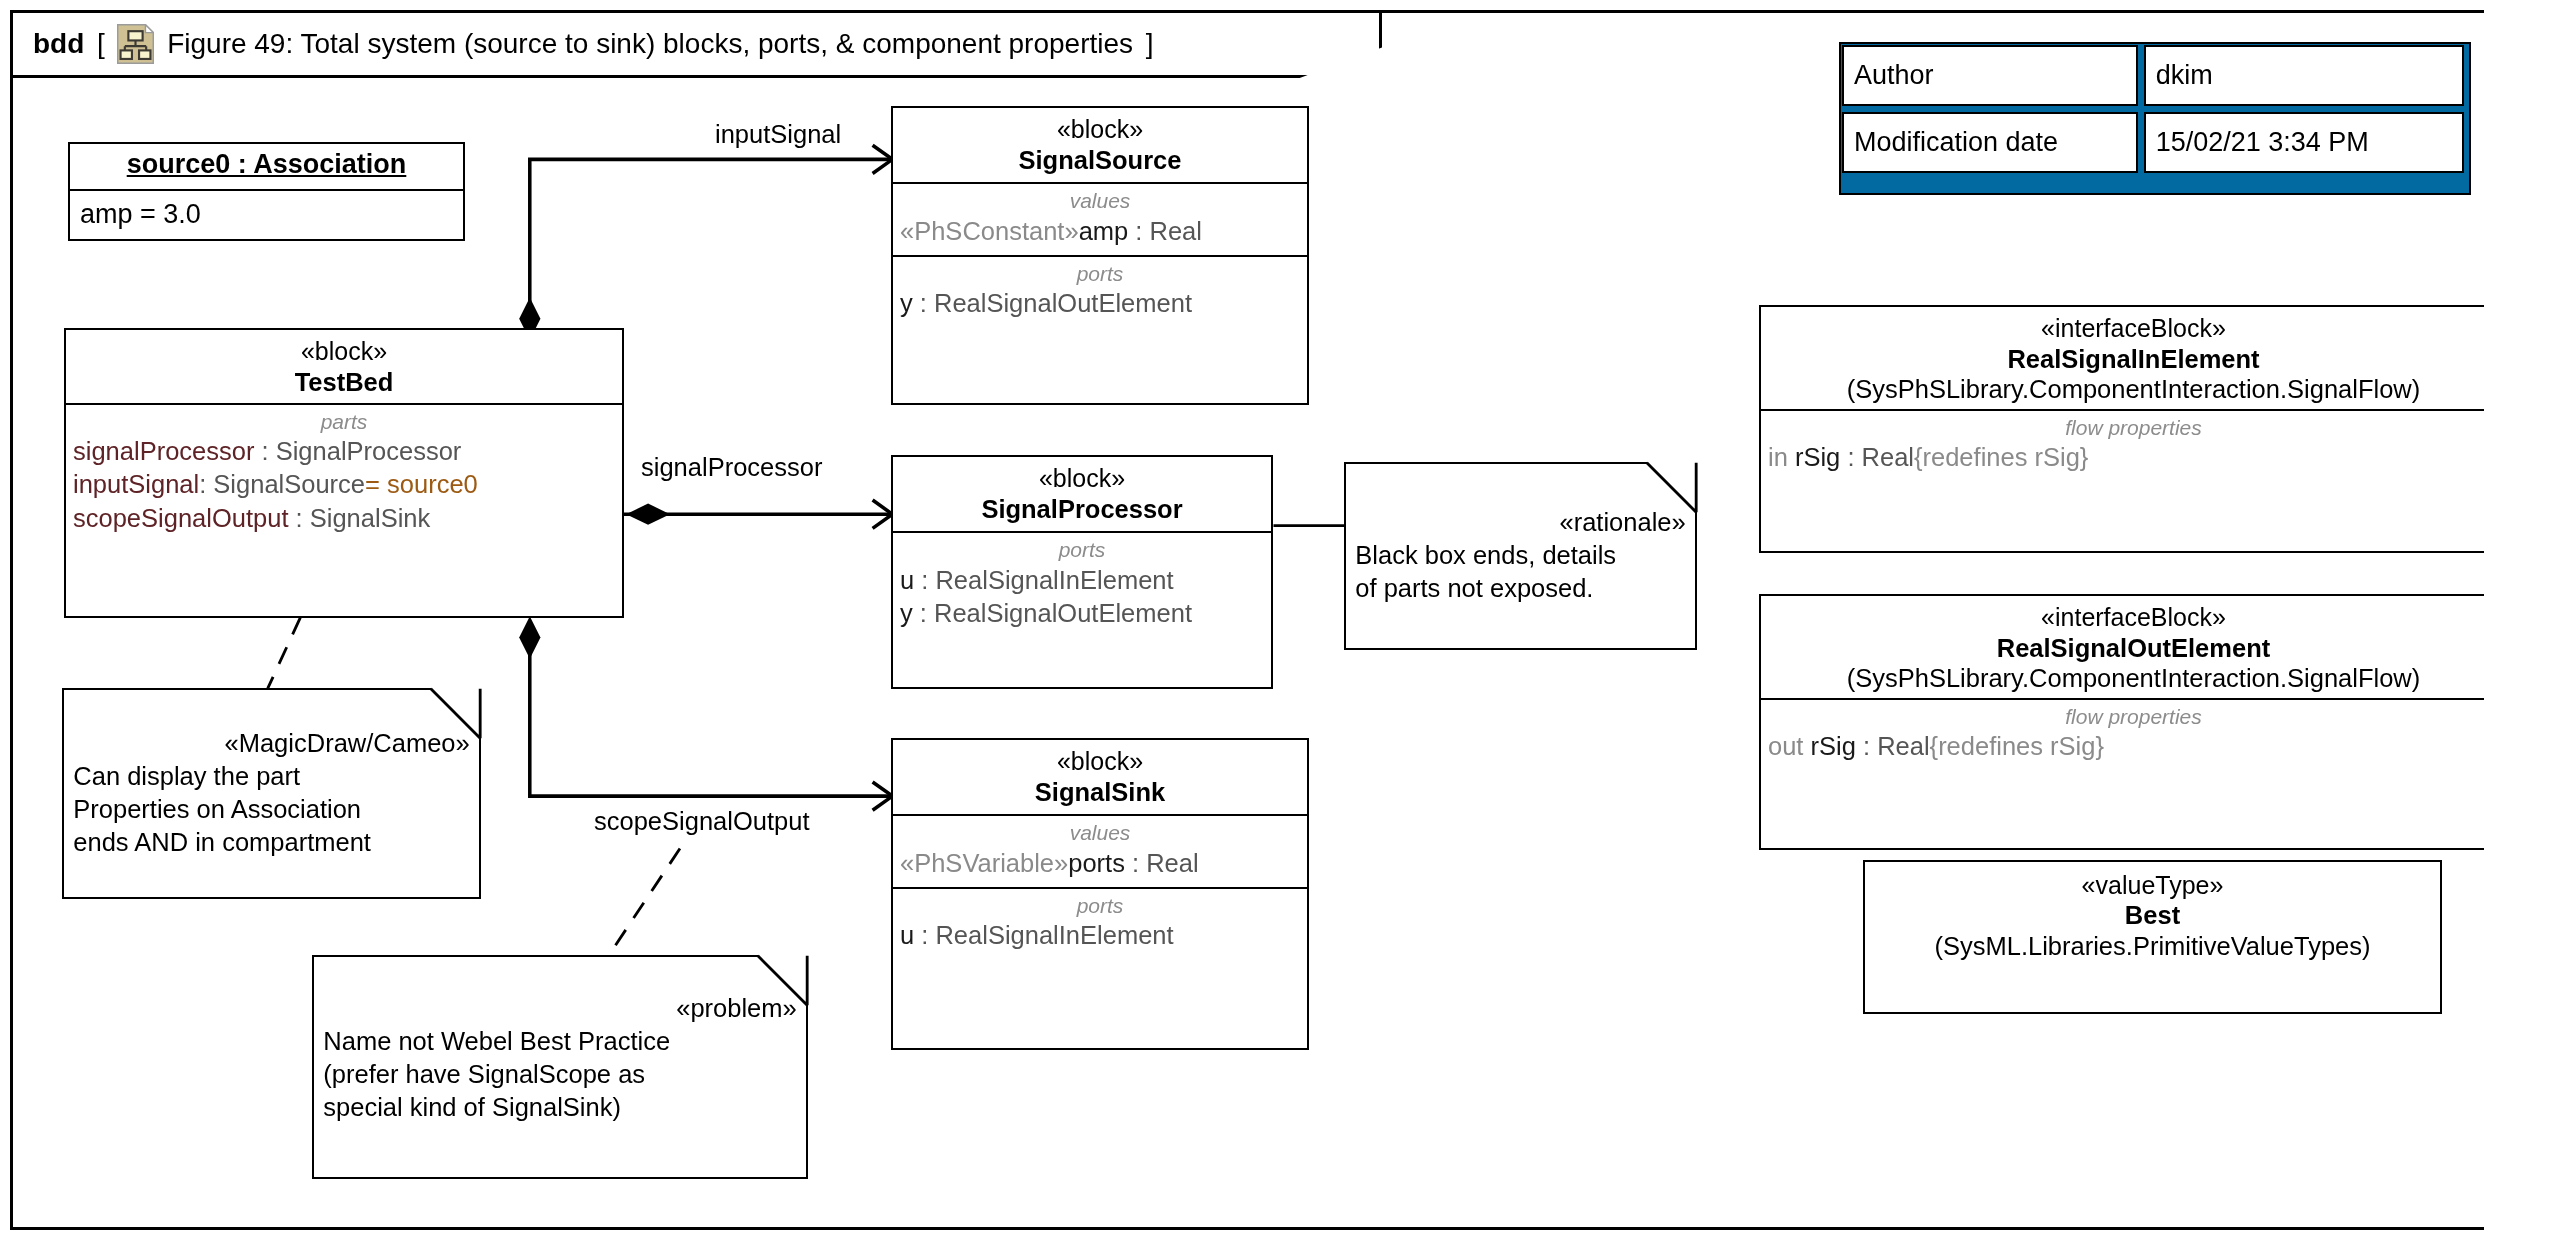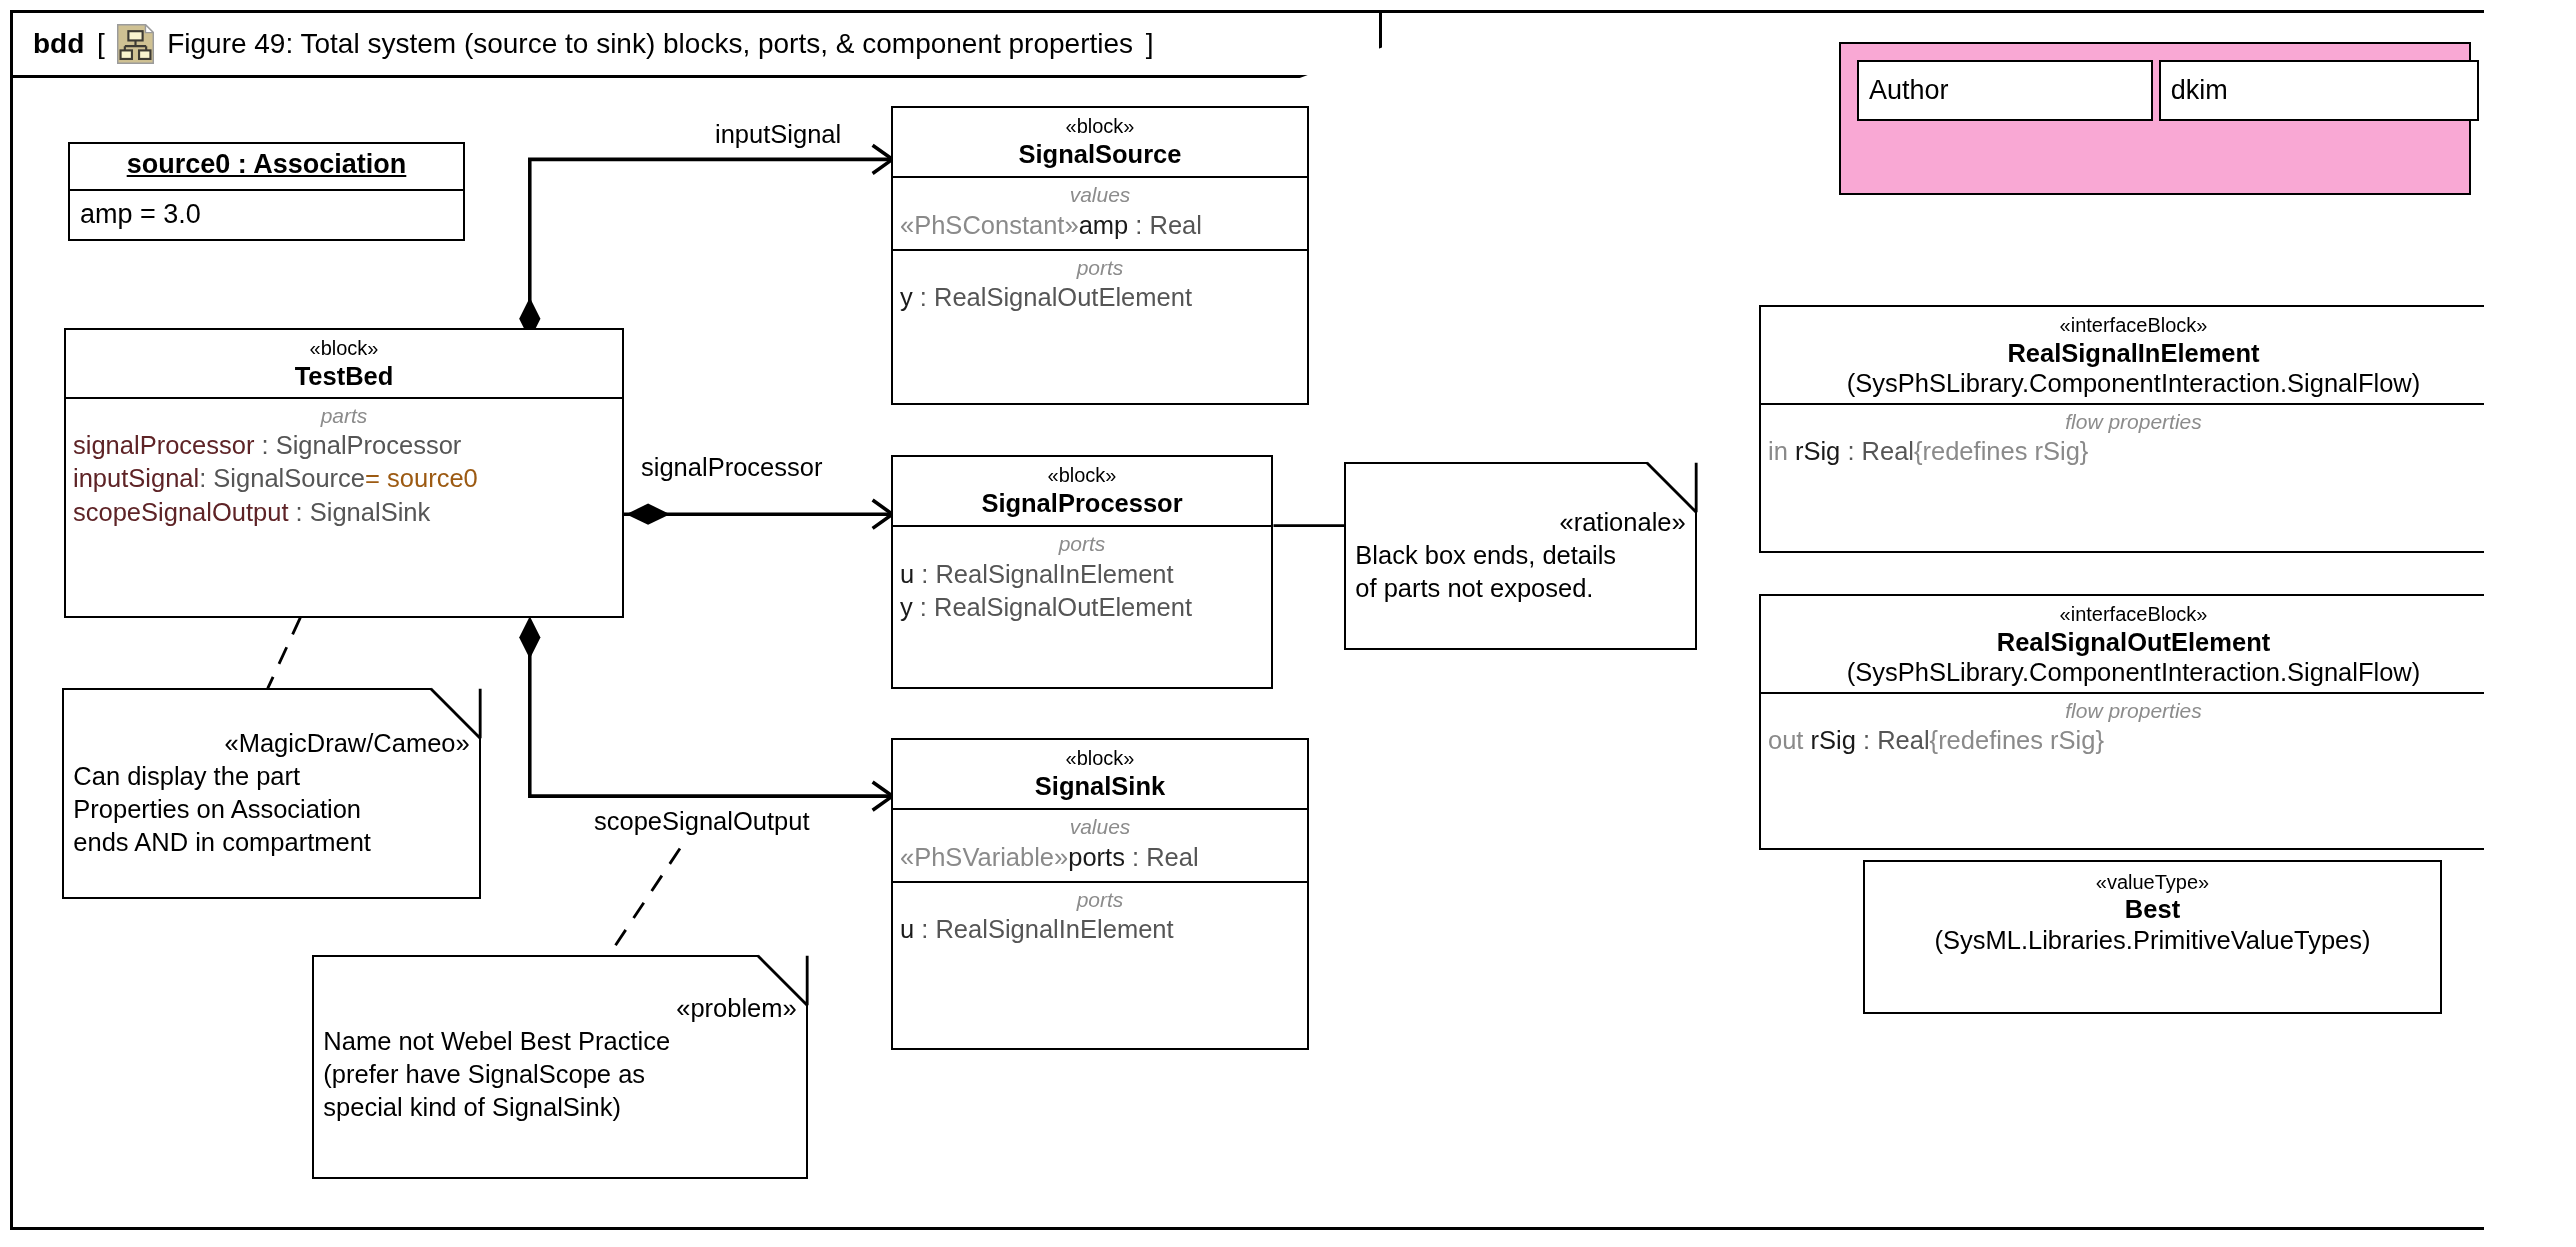--- a/index.html
+++ b/index.html
@@ -22,21 +22,21 @@
 
   
   .dgm-icon{position:relative;width:37px;height:40px;flex:0 0 auto;}
   .dgm-icon svg{display:block;}
 
   
   .box{position:absolute;background:#fff;border:2.8px solid #000;box-sizing:border-box;}
   .cmp{border-top:2.8px solid #000;}
   .cmp.first{border-top:none;}
   .ctr{text-align:center;}
-  .kw{font-size:20px;color:#000;line-height:1.18;}
+  .kw{font-size:25px;color:#000;line-height:1.18;}
   .nm{font-size:25.5px;font-weight:bold;color:#000;line-height:1.2;}
   .qn{font-size:25.5px;color:#000;line-height:1.2;}
   .cmplabel{font-size:21px;font-style:italic;color:#8c8c8c;text-align:center;line-height:1.25;}
   .feat{font-size:25.5px;color:#555;line-height:1.30;white-space:nowrap;}
   .feat .dk{color:#1a1a1a;}
   .feat .gy{color:#8a8a8a;}
   .feat .mar{color:#5e2326;}
   .feat .or{color:#9c5a12;}
   .pad{padding:7px 10px 8.5px 10px;}
 
@@ -51,22 +51,22 @@
                box-sizing:border-box;}
   .note .body{position:absolute;inset:0;padding:10px 11.3px;box-sizing:border-box;
               display:flex;flex-direction:column;justify-content:center;}
   .note .fold-mask{position:absolute;right:-1.4px;top:-1.4px;width:0;height:0;
               border-left:52px solid transparent;border-top:52px solid #fff;}
   .note .fold-line{position:absolute;right:-2.1px;top:-2.1px;width:55px;height:55px;}
   .note-kw{font-size:25.5px;color:#000;text-align:right;line-height:1.25;}
   .note-txt{font-size:25.5px;color:#000;line-height:1.30;}
 
   
-  .meta{position:absolute;border:2.8px solid #000;background:#f9a8d4;box-sizing:border-box;
-        padding:16px;display:flex;flex-direction:row;gap:5.7px;}
+  .meta{position:absolute;border:2.8px solid #000;background:#0369a1;box-sizing:border-box;
+        padding:1px;display:flex;flex-direction:column;gap:5.7px;}
   .meta-row{display:flex;gap:5.7px;}
   .meta-cell{border:2.1px solid #000;background:#fff;box-sizing:border-box;
              font-size:27px;color:#000;display:flex;align-items:center;
              padding:5.7px 10px;height:61px;}
   .meta-cell.k{width:296px;}
   .meta-cell.v{width:320px;}
   svg.ovl{position:absolute;left:0;top:0;width:2576px;height:1248px;
           pointer-events:none;overflow:visible;}
   .edge-lbl{position:absolute;font-size:25.5px;color:#000;white-space:nowrap;}
 </style>

